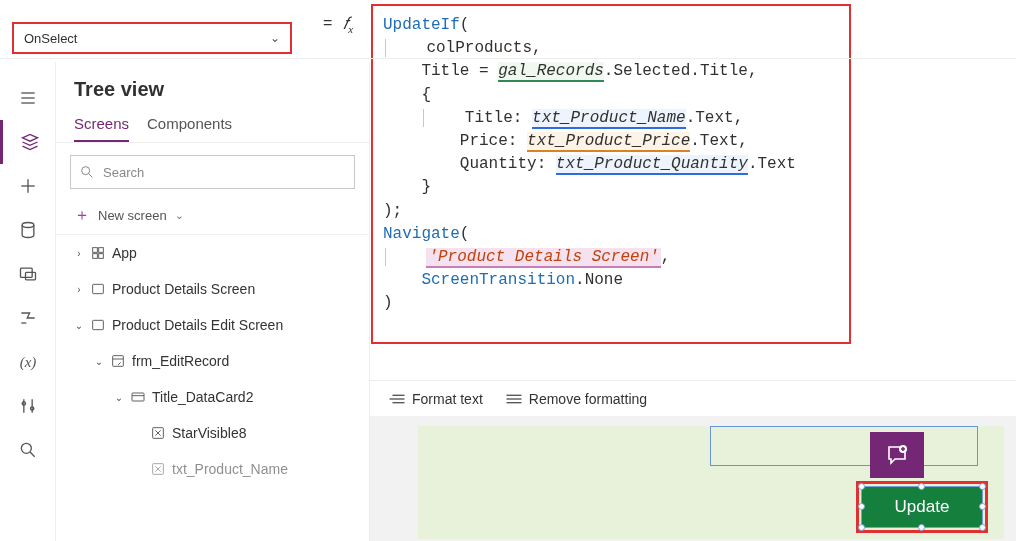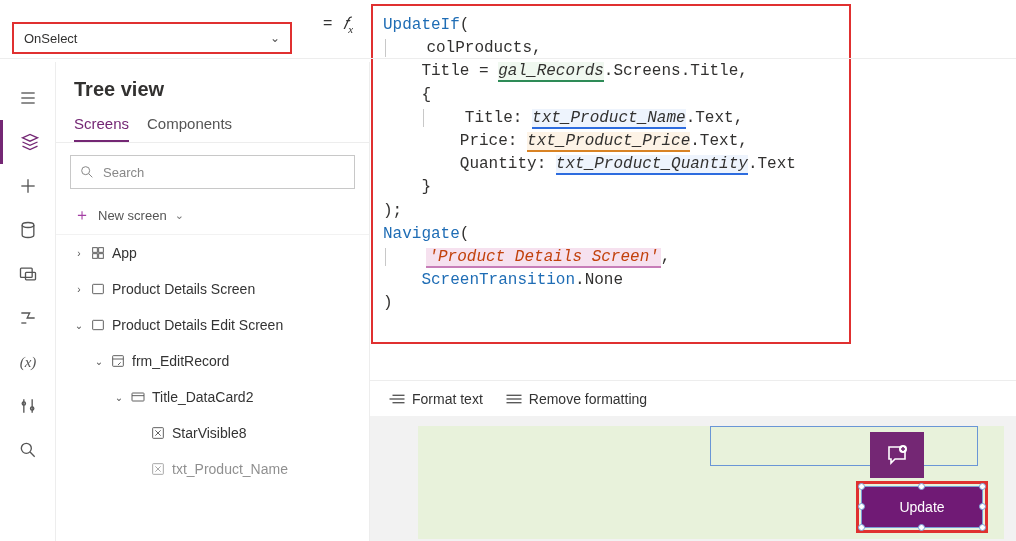--- a/index.html
+++ b/index.html
@@ -56,41 +56,41 @@
 
   
   .canvas { position: absolute; left: 370px; top: 416px; right: 0; bottom: 0; background: #f2f2f2; }
   .canvas-inner { position: absolute; left: 48px; top: 10px; right: 12px; bottom: 2px; background: #e8f2db; }
   .text-outline { position: absolute; left: 292px; top: 0; width: 268px; height: 40px; border: 1px solid #6a96d6; background: transparent; }
 
   .badge { position: absolute; right: 80px; top: 6px; width: 54px; height: 46px; background: #742774; display:flex; align-items:center; justify-content:center; }
   .badge svg { width: 24px; height: 24px; stroke: #fff; fill: none; stroke-width: 1.6; }
 
   .update-wrap { position: absolute; right: 16px; bottom: 6px; border: 3px solid #e03030; padding: 2px; }
-  .update-btn { width: 122px; height: 42px; background: #701a75; color: #fff; font-size: 14px; display: flex; align-items: center; justify-content: center; border: 1.5px solid #7aa0d8; position: relative; }
+  .update-btn { width: 122px; height: 42px; background: #15803d; color: #fff; font-size: 17px; display: flex; align-items: center; justify-content: center; border: 1.5px solid #7aa0d8; position: relative; }
   .handle { position: absolute; width: 7px; height: 7px; background: #fff; border: 1px solid #7aa0d8; border-radius: 50%; }
   .h-tl{top:-4px;left:-4px}.h-tr{top:-4px;right:-4px}.h-bl{bottom:-4px;left:-4px}.h-br{bottom:-4px;right:-4px}
   .h-tm{top:-4px;left:50%;margin-left:-4px}.h-bm{bottom:-4px;left:50%;margin-left:-4px}
   .h-ml{top:50%;left:-4px;margin-top:-4px}.h-mr{top:50%;right:-4px;margin-top:-4px}
 
   .top-divider { position:absolute; left:0; right:0; top:58px; height:1px; background:#ededed; }
 </style>
 </head>
 <body>
 
 <div class="prop-dropdown">
   <span>OnSelect</span>
   <span class="chev">⌄</span>
 </div>
 <span class="equals">=</span>
 <span class="fx">𝑓<sub>x</sub></span>
 
 <div class="formula-box"><span class="kw">UpdateIf</span>(
 <span class="guide">    <span>colProducts</span>,
-    <span>Title</span><span> = </span><span class="ref ul-green">gal_Records</span><span>.Screens.Title</span>,
+    <span>Title</span><span> = </span><span class="ref ul-green">gal_Records</span><span>.Selected.Title</span>,
     <span>{</span>
     <span class="guide">    <span>Title:</span> <span class="ref ul-blue">txt_Product_Name</span><span>.Text</span>,
         <span>Price:</span> <span class="ref ul-orange">txt_Product_Price</span><span>.Text</span>,
         <span>Quantity:</span> <span class="ref ul-blue">txt_Product_Quantity</span><span>.Text</span>
     </span><span>}</span>
 </span><span>);</span>
 <span class="kw">Navigate</span>(
 <span class="guide">    <span class="str ref ul-pink">'Product Details Screen'</span>,
     <span class="kw">ScreenTransition</span><span>.None</span>
 </span><span>)</span></div>

